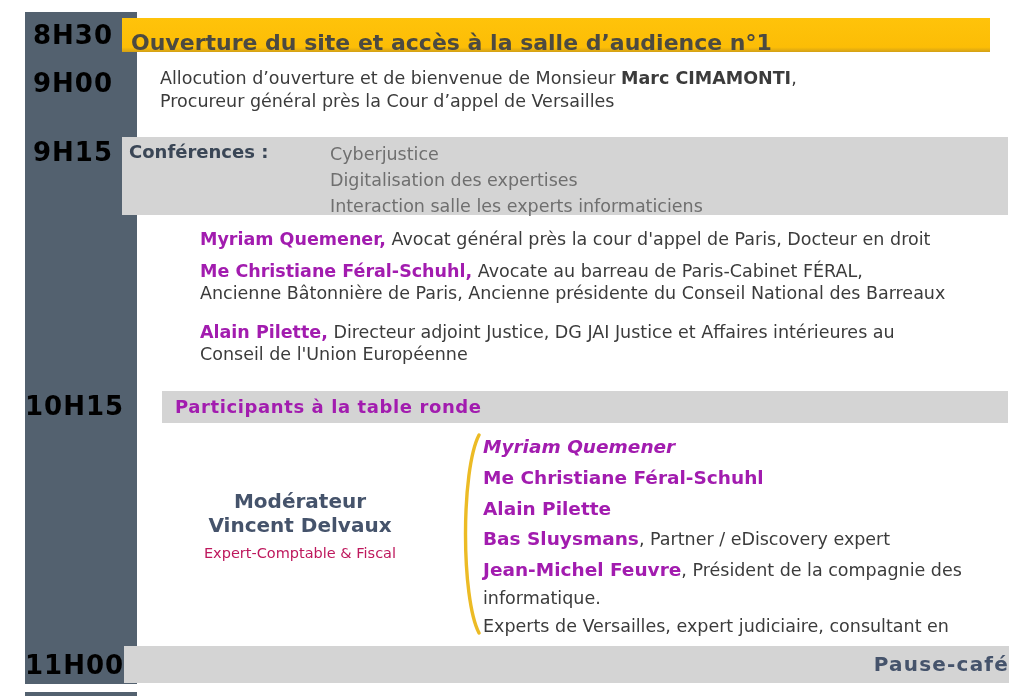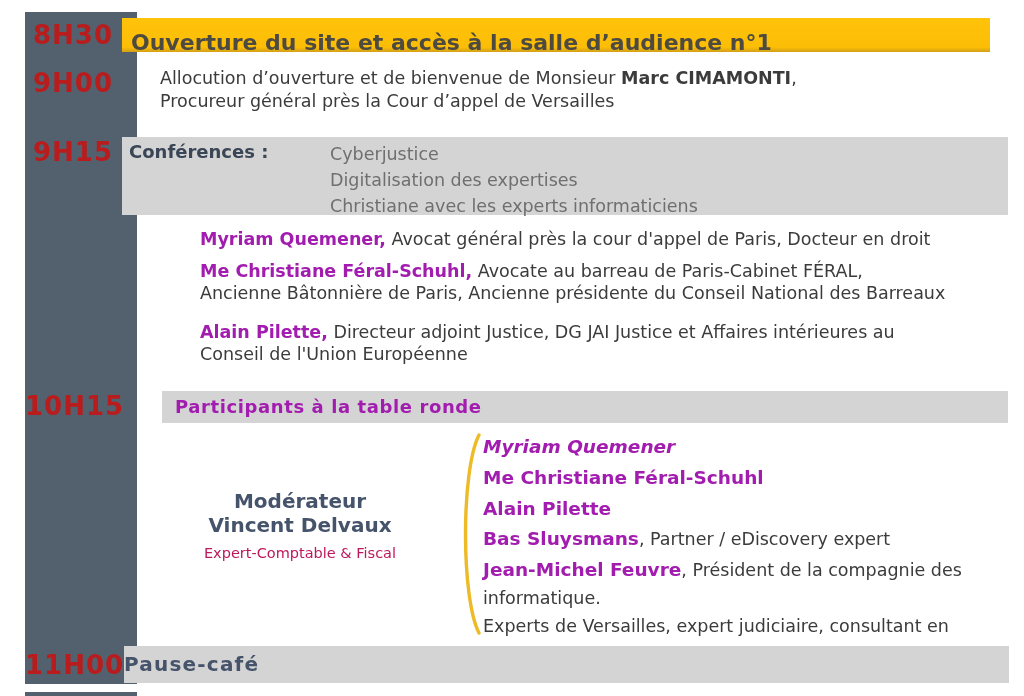--- a/index.html
+++ b/index.html
@@ -3,21 +3,21 @@
 <meta charset="utf-8">
 <style>
   html,body{margin:0;padding:0;background:#ffffff;}
   #page{position:relative;width:1024px;height:696px;background:#ffffff;overflow:hidden;
         font-family:"DejaVu Sans","Liberation Sans",sans-serif;}
   .abs{position:absolute;}
 
   
   #sidebar{left:25px;top:12px;width:112px;height:672px;background:#53616F;z-index:1;}
   #sidebar-tail{left:25px;top:692px;width:112px;height:4px;background:#53616F;z-index:1;}
-  .time{left:25px;width:96px;text-align:center;color:#b91c1c;font-weight:bold;
+  .time{left:25px;width:96px;text-align:center;color:#000000;font-weight:bold;
         font-size:26px;letter-spacing:1px;z-index:3;}
 
   
   #opening-banner{left:122px;top:18px;width:868px;height:34px;z-index:2;
         background:linear-gradient(180deg,#FFC30A 0%,#FCBD06 86%,#D2A017 100%);}
   #opening-title{margin:0;padding:8px 0 0 9px;line-height:33px;font-size:22px;font-weight:bold;
         color:#4C4A41;white-space:nowrap;}
 
   
   #welcome{left:160px;top:67px;font-size:17.5px;line-height:23px;color:#3B3B3B;white-space:nowrap;}
@@ -46,21 +46,21 @@
   .participant{left:483px;font-size:17.5px;color:#3B3B3B;white-space:nowrap;}
   .participant .pname{font-size:18.5px;}
   #participant-1{top:436px;font-style:italic;}
   #participant-2{top:467px;}
   #participant-3{top:498px;}
   #participant-4{top:528px;}
   #participant-5{top:556px;line-height:28px;}
 
   
   #pause-banner{left:124px;top:646px;width:885px;height:37px;background:#D4D4D4;z-index:2;
-        line-height:37px;text-align:left;font-size:20px;font-weight:bold;color:#45536B;
+        line-height:37px;text-align:right;font-size:20px;font-weight:bold;color:#45536B;
         letter-spacing:1.2px;}
 </style>
 </head>
 <body>
 
 <div id="page">
 
   <div id="sidebar" class="abs"></div>
   <div id="sidebar-tail" class="abs"></div>
 
@@ -77,21 +77,21 @@
   <div id="welcome" class="abs">
     <div><span>Allocution d’ouverture et de bienvenue de Monsieur </span><b>Marc CIMAMONTI</b><span>,</span></div>
     <div>Procureur général près la Cour d’appel de Versailles</div>
   </div>
 
   <div id="conf-banner" class="abs">
     <div id="conf-label">Conférences :</div>
     <div id="conf-topics">
       <div>Cyberjustice</div>
       <div>Digitalisation des expertises</div>
-      <div>Christiane avec les experts informaticiens</div>
+      <div>Interaction salle les experts informaticiens</div>
     </div>
   </div>
 
   <div id="speaker-1" class="abs speaker">
     <div><b>Myriam Quemener,</b><span> Avocat général près la cour d'appel de Paris, Docteur en droit</span></div>
   </div>
   <div id="speaker-2" class="abs speaker">
     <div><b>Me Christiane Féral-Schuhl,</b><span> Avocate au barreau de Paris-Cabinet FÉRAL,</span></div>
     <div>Ancienne Bâtonnière de Paris, Ancienne présidente du Conseil National des Barreaux</div>
   </div>

